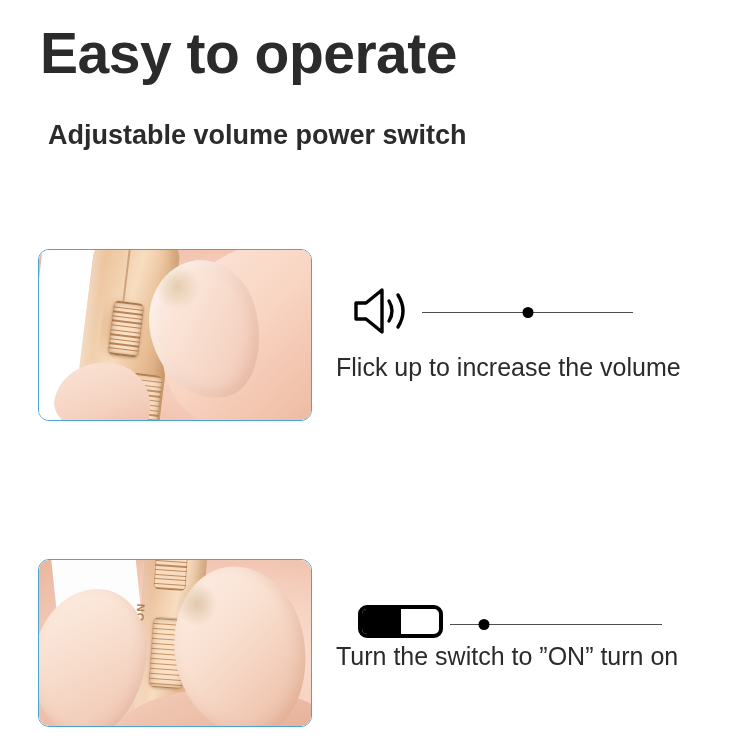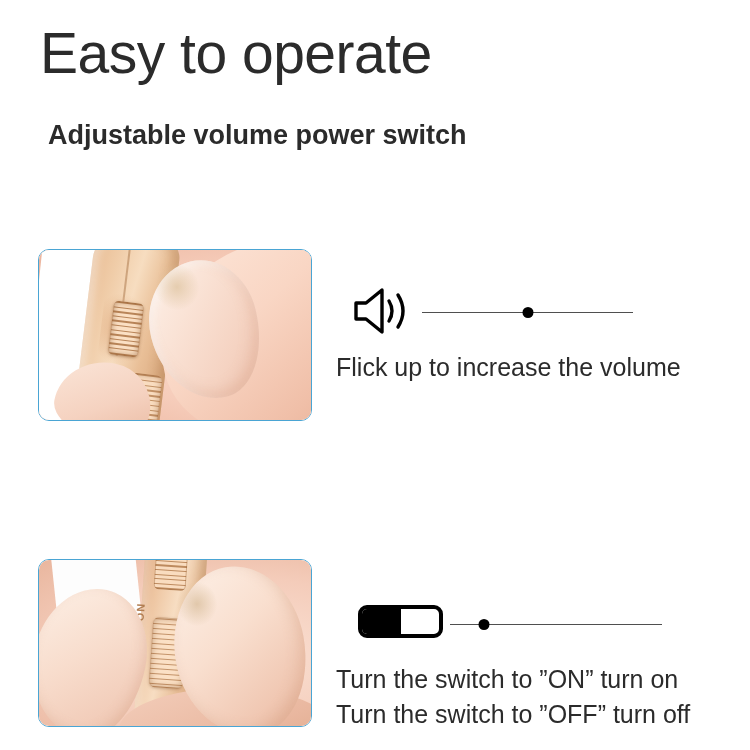--- a/index.html
+++ b/index.html
@@ -17,21 +17,21 @@
     -webkit-font-smoothing: antialiased;
   }
 
   
   #page-title {
     position: absolute;
     left: 40px;
     top: 18px;
     font-size: 57px;
     line-height: 70px;
-    font-weight: 400;
+    font-weight: 700;
     letter-spacing: -0.5px;
     color: #2b2b2b;
     white-space: nowrap;
   }
   #page-subtitle {
     position: absolute;
     left: 48px;
     top: 118px;
     font-size: 27px;
     line-height: 34px;
@@ -345,21 +345,21 @@
   #slider-volume .slider-thumb { left: 50%; }
   #slider-power  .slider-thumb { left: 16.5%; }
 
   
   .captions {
     position: absolute;
     left: 336px;
     top: 108px;
     width: 400px;
   }
-  #feature-row-power .captions { top: 110px; }
+  #feature-row-power .captions { top: 87px; }
 
   .caption-line {
     font-size: 25px;
     line-height: 35px;
     font-weight: 400;
     color: #2b2b2b;
     white-space: nowrap;
   }
 </style>
 </head>
@@ -428,15 +428,14 @@
     <div class="toggle-icon"></div>
   </div>
 
   <div class="slider" id="slider-power">
     <div class="slider-track"></div>
     <div class="slider-thumb" style="left: 16%;"></div>
   </div>
 
   <div class="captions">
     <div class="caption-line">Turn the switch to ”ON” turn on</div>
-    <div class="caption-line">Turn the switch to ”OFF” turn off</div>
   </div>
 </div>
 
 </body></html>

